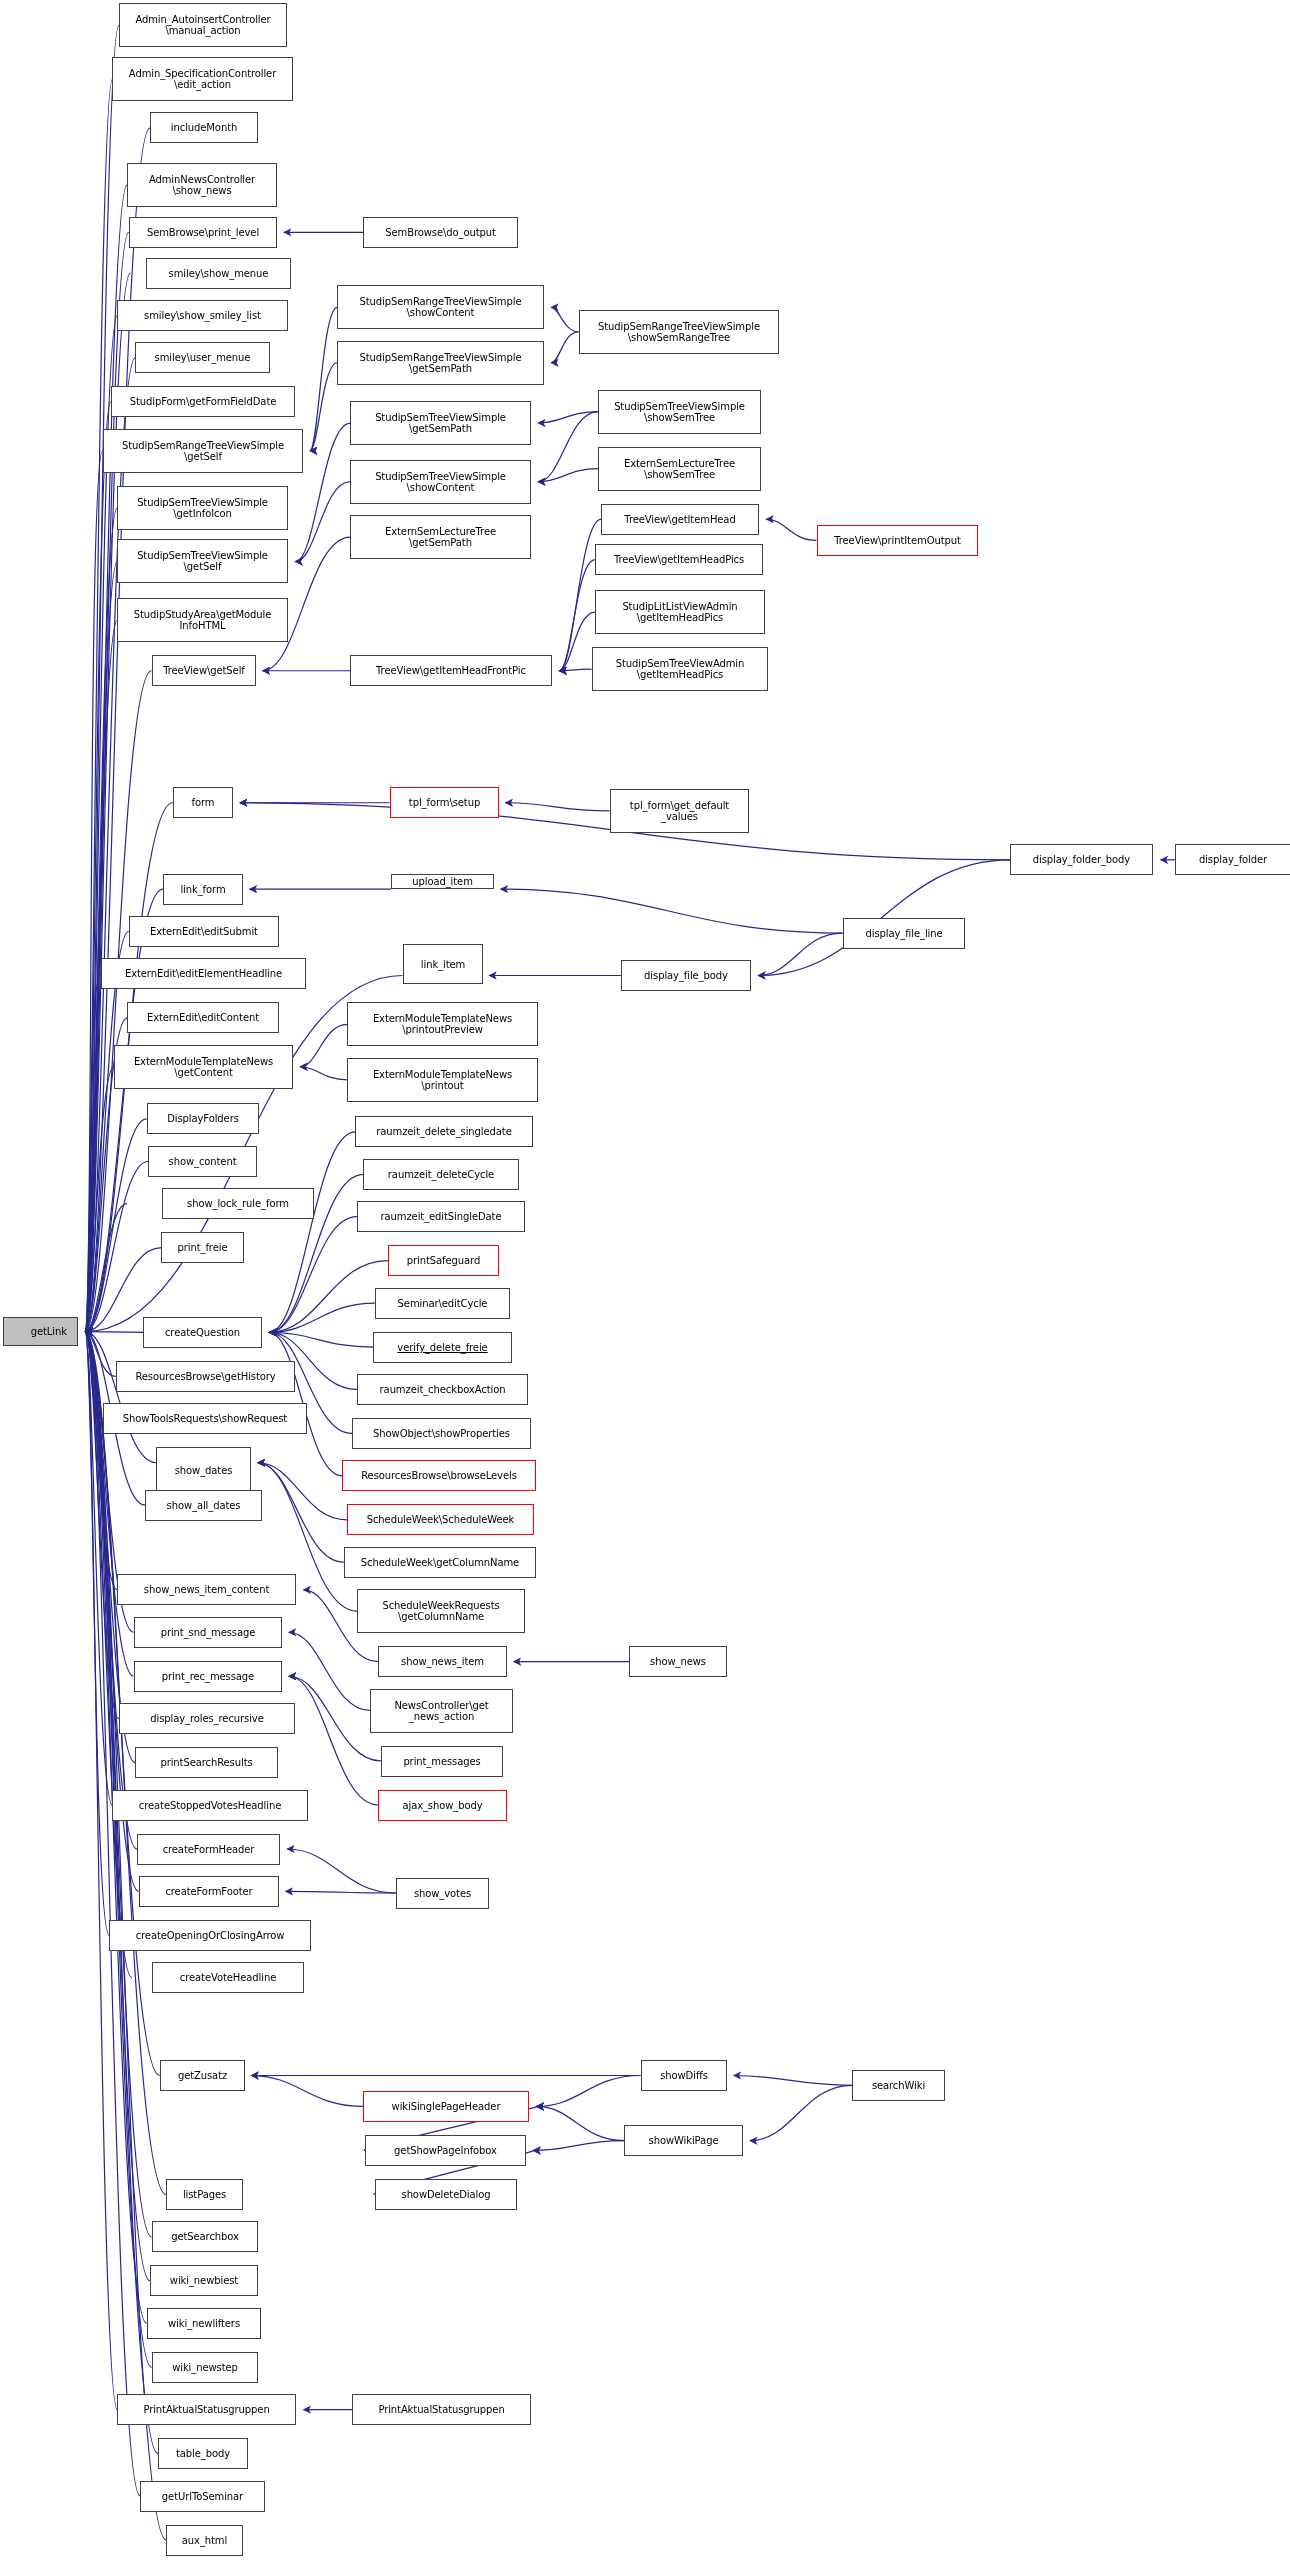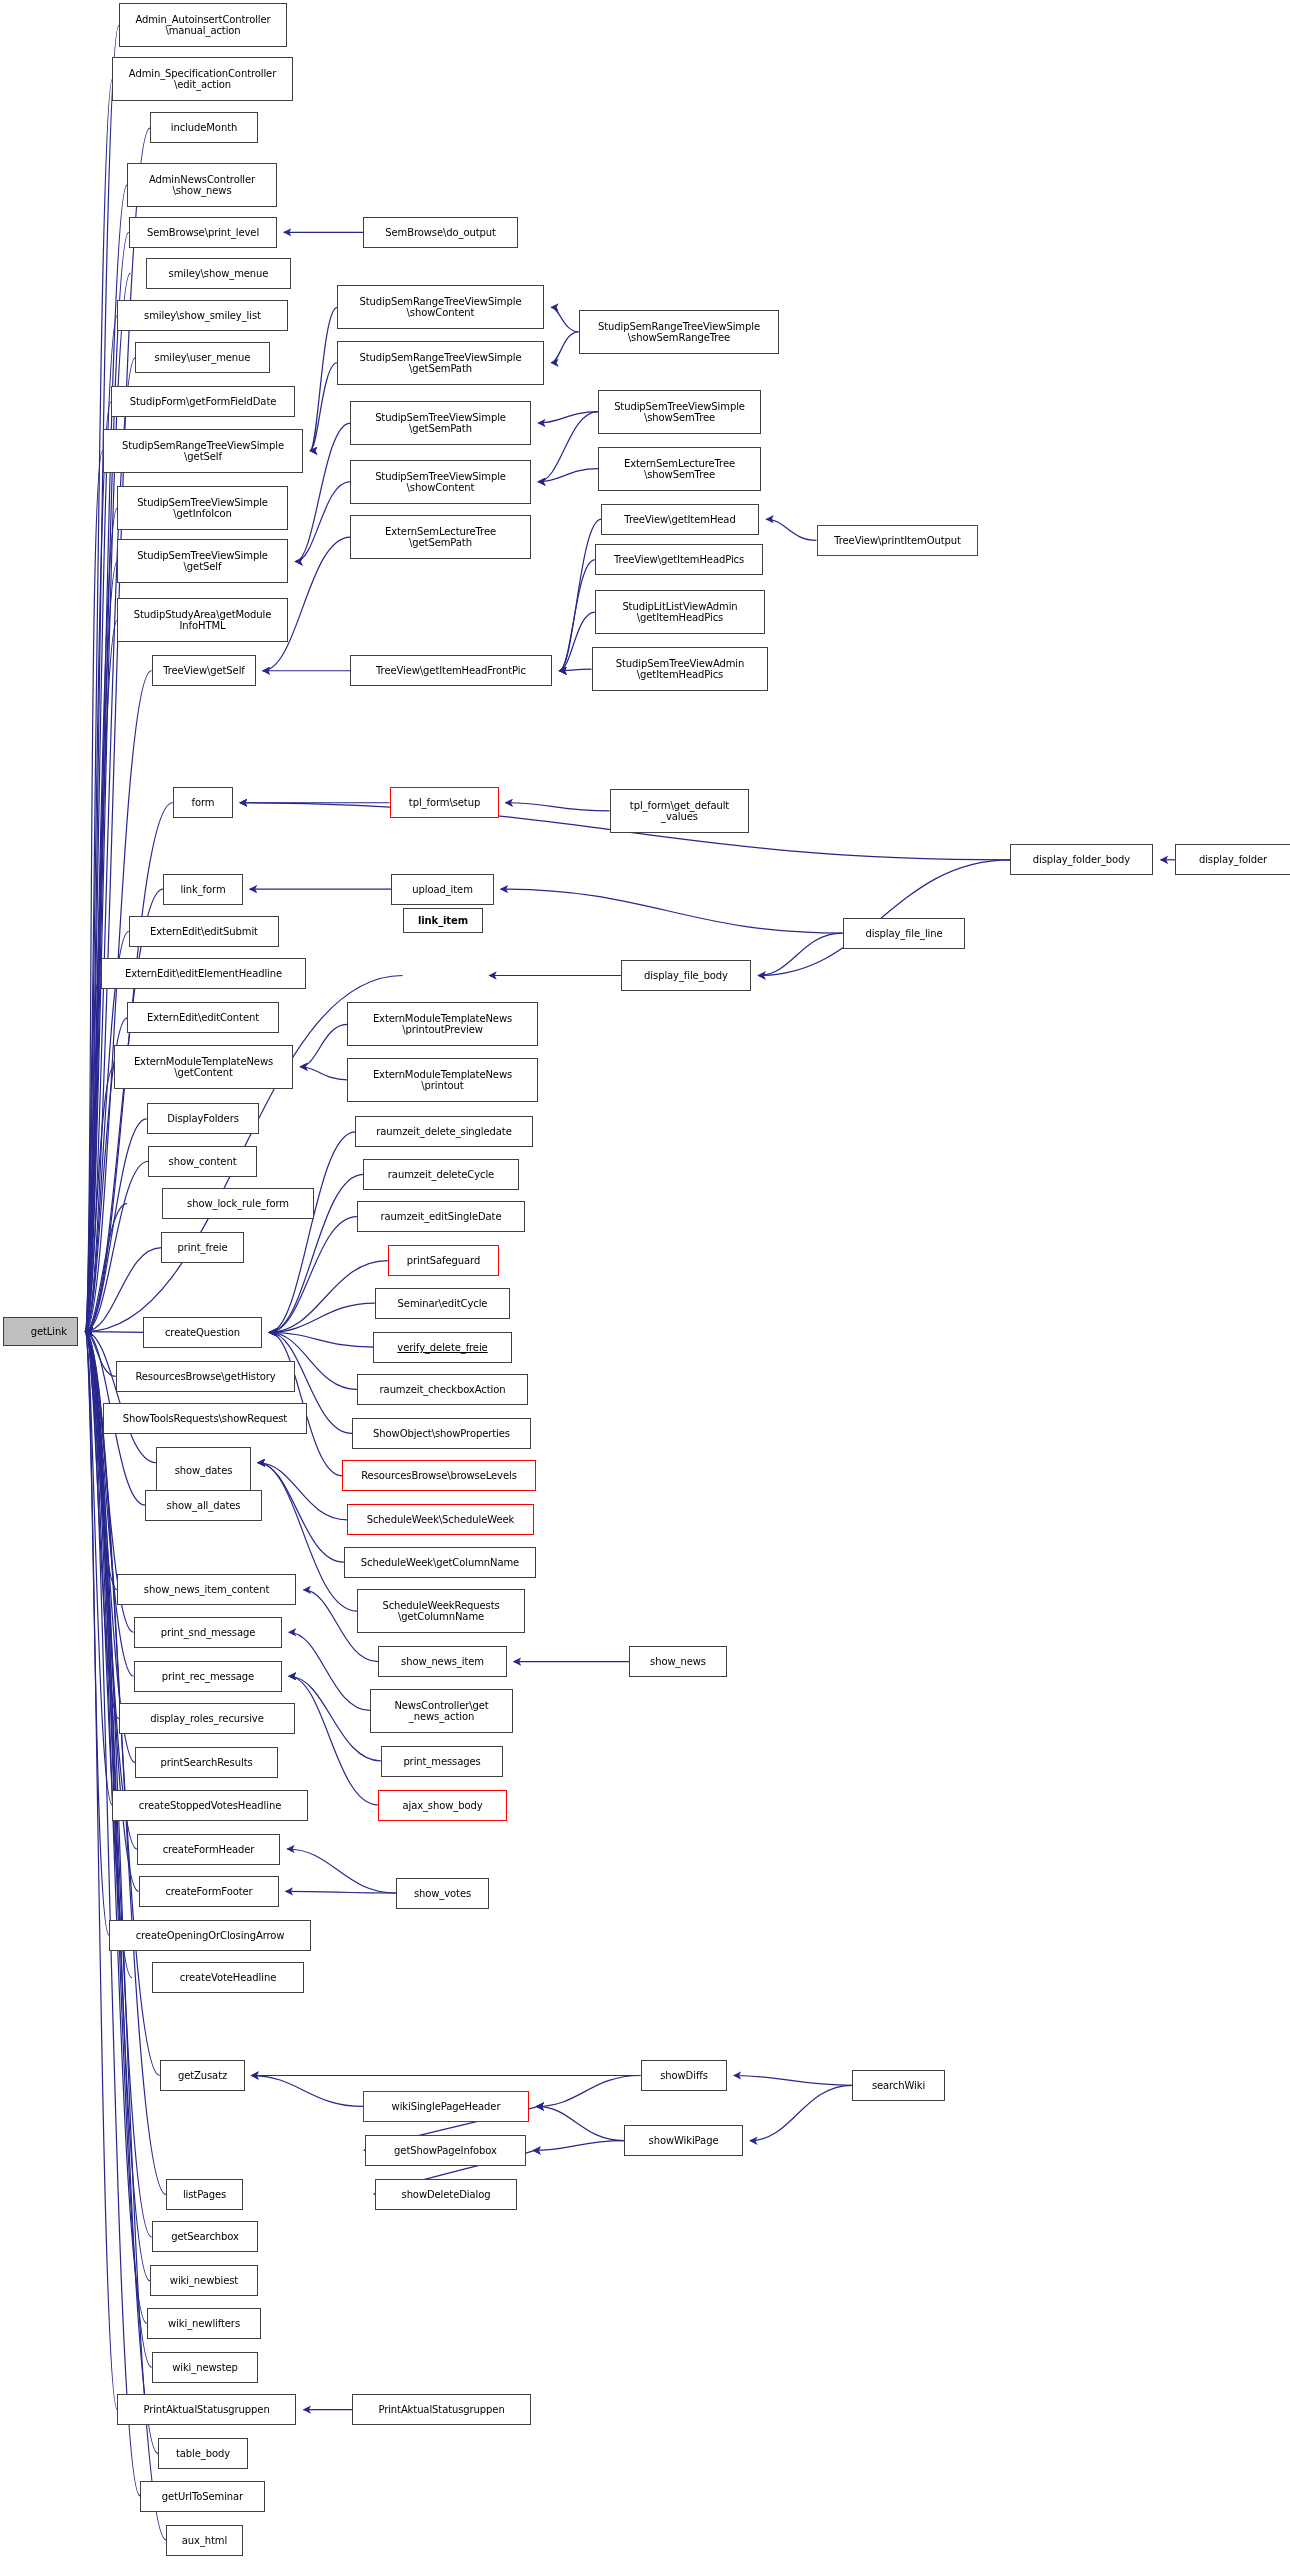--- a/index.html
+++ b/index.html
@@ -190,24 +190,24 @@
     <div class="node" style="left: 592px; top: 647px; width: 176px; height: 44px;">StudipSemTreeViewAdmin
 \getItemHeadPics</div>
     <div class="node" style="left: 350px; top: 655px; width: 202px; height: 31px;">TreeView\getItemHeadFrontPic</div>
     <div class="node" style="left: 173px; top: 787px; width: 60px; height: 31px;">form</div>
     <div class="node red" style="left: 390px; top: 787px; width: 109px; height: 31px;">tpl_form\setup</div>
     <div class="node" style="left: 610px; top: 789px; width: 139px; height: 44px;">tpl_form\get_default
 _values</div>
     <div class="node" style="left: 1010px; top: 844px; width: 143px; height: 31px;">display_folder_body</div>
     <div class="node" style="left: 1175px; top: 844px; width: 116px; height: 31px;">display_folder</div>
     <div class="node" style="left: 163px; top: 874px; width: 80px; height: 31px;">link_form</div>
-    <div class="node" style="left: 391px; top: 874px; width: 103px; height: 31px;">upload_item</div>
+    <div class="node" style="left: 391px; top: 874px; width: 103px; height: 15px;">upload_item</div>
     <div class="node" style="left: 843px; top: 918px; width: 122px; height: 31px;">display_file_line</div>
     <div class="node" style="left: 129px; top: 916px; width: 150px; height: 31px;">ExternEdit\editSubmit</div>
-    <div class="node" style="left: 403px; top: 908px; width: 80px; height: 25px; font-weight: bold;">link_item</div>
+    <div class="node" style="left: 403px; top: 944px; width: 80px; height: 40px;">link_item</div>
     <div class="node" style="left: 621px; top: 960px; width: 130px; height: 31px;">display_file_body</div>
     <div class="node" style="left: 101px; top: 958px; width: 205px; height: 31px;">ExternEdit\editElementHeadline</div>
     <div class="node" style="left: 127px; top: 1002px; width: 152px; height: 31px;">ExternEdit\editContent</div>
     <div class="node" style="left: 114px; top: 1045px; width: 179px; height: 44px;">ExternModuleTemplateNews
 \getContent</div>
     <div class="node" style="left: 347px; top: 1002px; width: 191px; height: 44px;">ExternModuleTemplateNews
 \printoutPreview</div>
     <div class="node" style="left: 347px; top: 1058px; width: 191px; height: 44px;">ExternModuleTemplateNews
 \printout</div>
     <div class="node" style="left: 147px; top: 1103px; width: 112px; height: 31px;">DisplayFolders</div>

